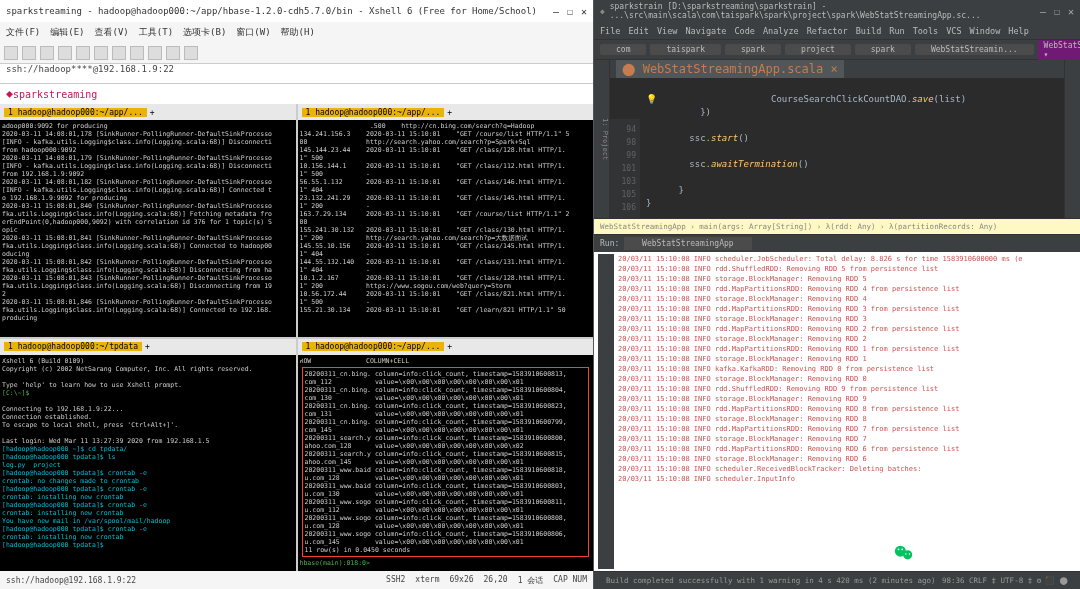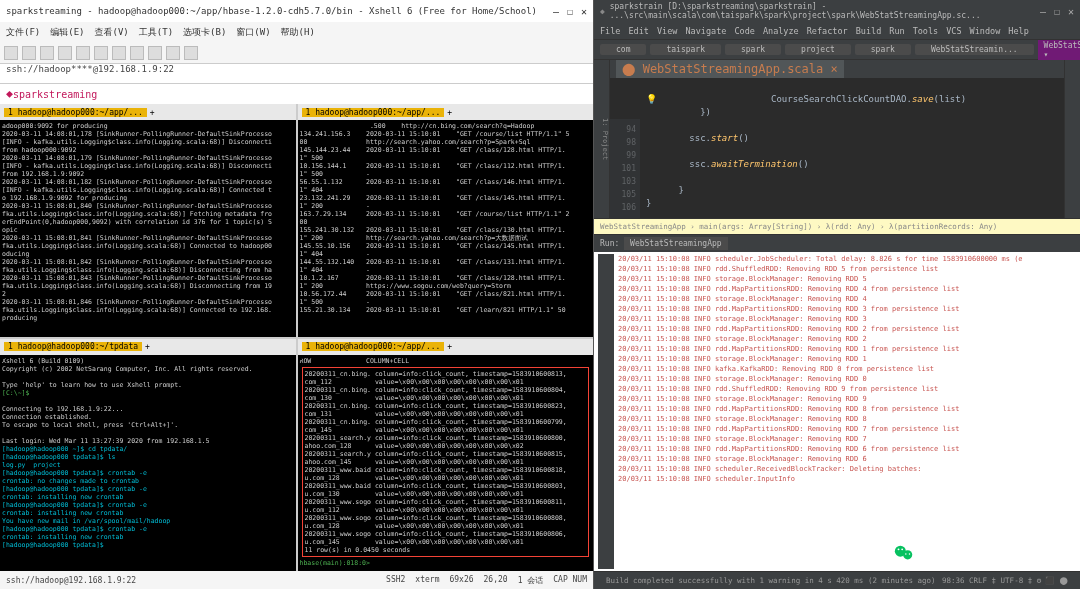--- a/index.html
+++ b/index.html
@@ -32,21 +32,21 @@
 .ij-editor-tab { height: 18px; background: #3c3f41; font-size: 12px; display: flex; align-items: center; padding: 0 6px; }
 .ij-editor-tab .tab-active { background: #515658; color: #c77c4e; padding: 2px 6px; }
 .ij-editor { flex: 0 0 140px; background: #2b2b2b; display: flex; font-size: 9px; overflow: hidden; align-items: flex-end; }
 .ij-gutter { width: 30px; background: #313335; color: #606366; text-align: right; padding: 4px 4px; line-height: 13px; font-size: 8px; }
 .ij-code { flex: 1; padding: 8px 6px; color: #a9b7c6; line-height: 13px; white-space: pre; }
 .kw-y { color: #ffc66d; font-style: italic; }
 .ij-side { width: 16px; background: #3c3f41; border-left: 1px solid #323232; }
 .ij-side-l { width: 16px; background: #3c3f41; border-right: 1px solid #323232; font-size: 7px; color: #888; writing-mode: vertical-rl; text-align: center; padding: 4px 0; }
 .ij-breadcrumb { height: 16px; background: #fef9c3; color: #888; font-size: 7.5px; display: flex; align-items: center; padding: 0 6px; border-top: 1px solid #323232; }
 .ij-run-tab { height: 18px; background: #3c3f41; color: #bbb; font-size: 8px; display: flex; align-items: center; padding: 0 6px; border-top: 1px solid #323232; }
-.ij-run-tab .label { padding: 2px 6px; background: #4b4b4b; }
+.ij-run-tab .label { padding: 2px 18px; background: #4b4b4b; }
 .ij-console { flex: 1; background: #ffffff; font-size: 7px; line-height: 10px; padding: 2px 4px; color: #c75450; overflow: hidden; white-space: pre; display: flex; }
 .ij-console-gutter { width: 16px; background: #3c3f41; }
 .ij-bottom-tabs { height: 18px; background: #3c3f41; color: #bbb; font-size: 8px; display: flex; gap: 10px; padding: 0 6px; align-items: center; border-top: 1px solid #323232; }
 .ij-status { height: 18px; background: #3c3f41; color: #999; font-size: 7.5px; display: flex; padding: 0 12px; align-items: center; border-top: 1px solid #323232; }
 .watermark { position: absolute; bottom: 20px; right: 10px; display: flex; align-items: center; gap: 6px; color: #fff; font-size: 18px; font-weight: bold; font-family: sans-serif; }
 .wechat-icon { width: 32px; height: 32px; background: #fff; border-radius: 50%; display: flex; align-items: center; justify-content: center; }
 .wechat-icon svg { width: 22px; height: 22px; }
 .editor-wrap { display: flex; flex: 0 0 auto; }
 </style>
 </head>

